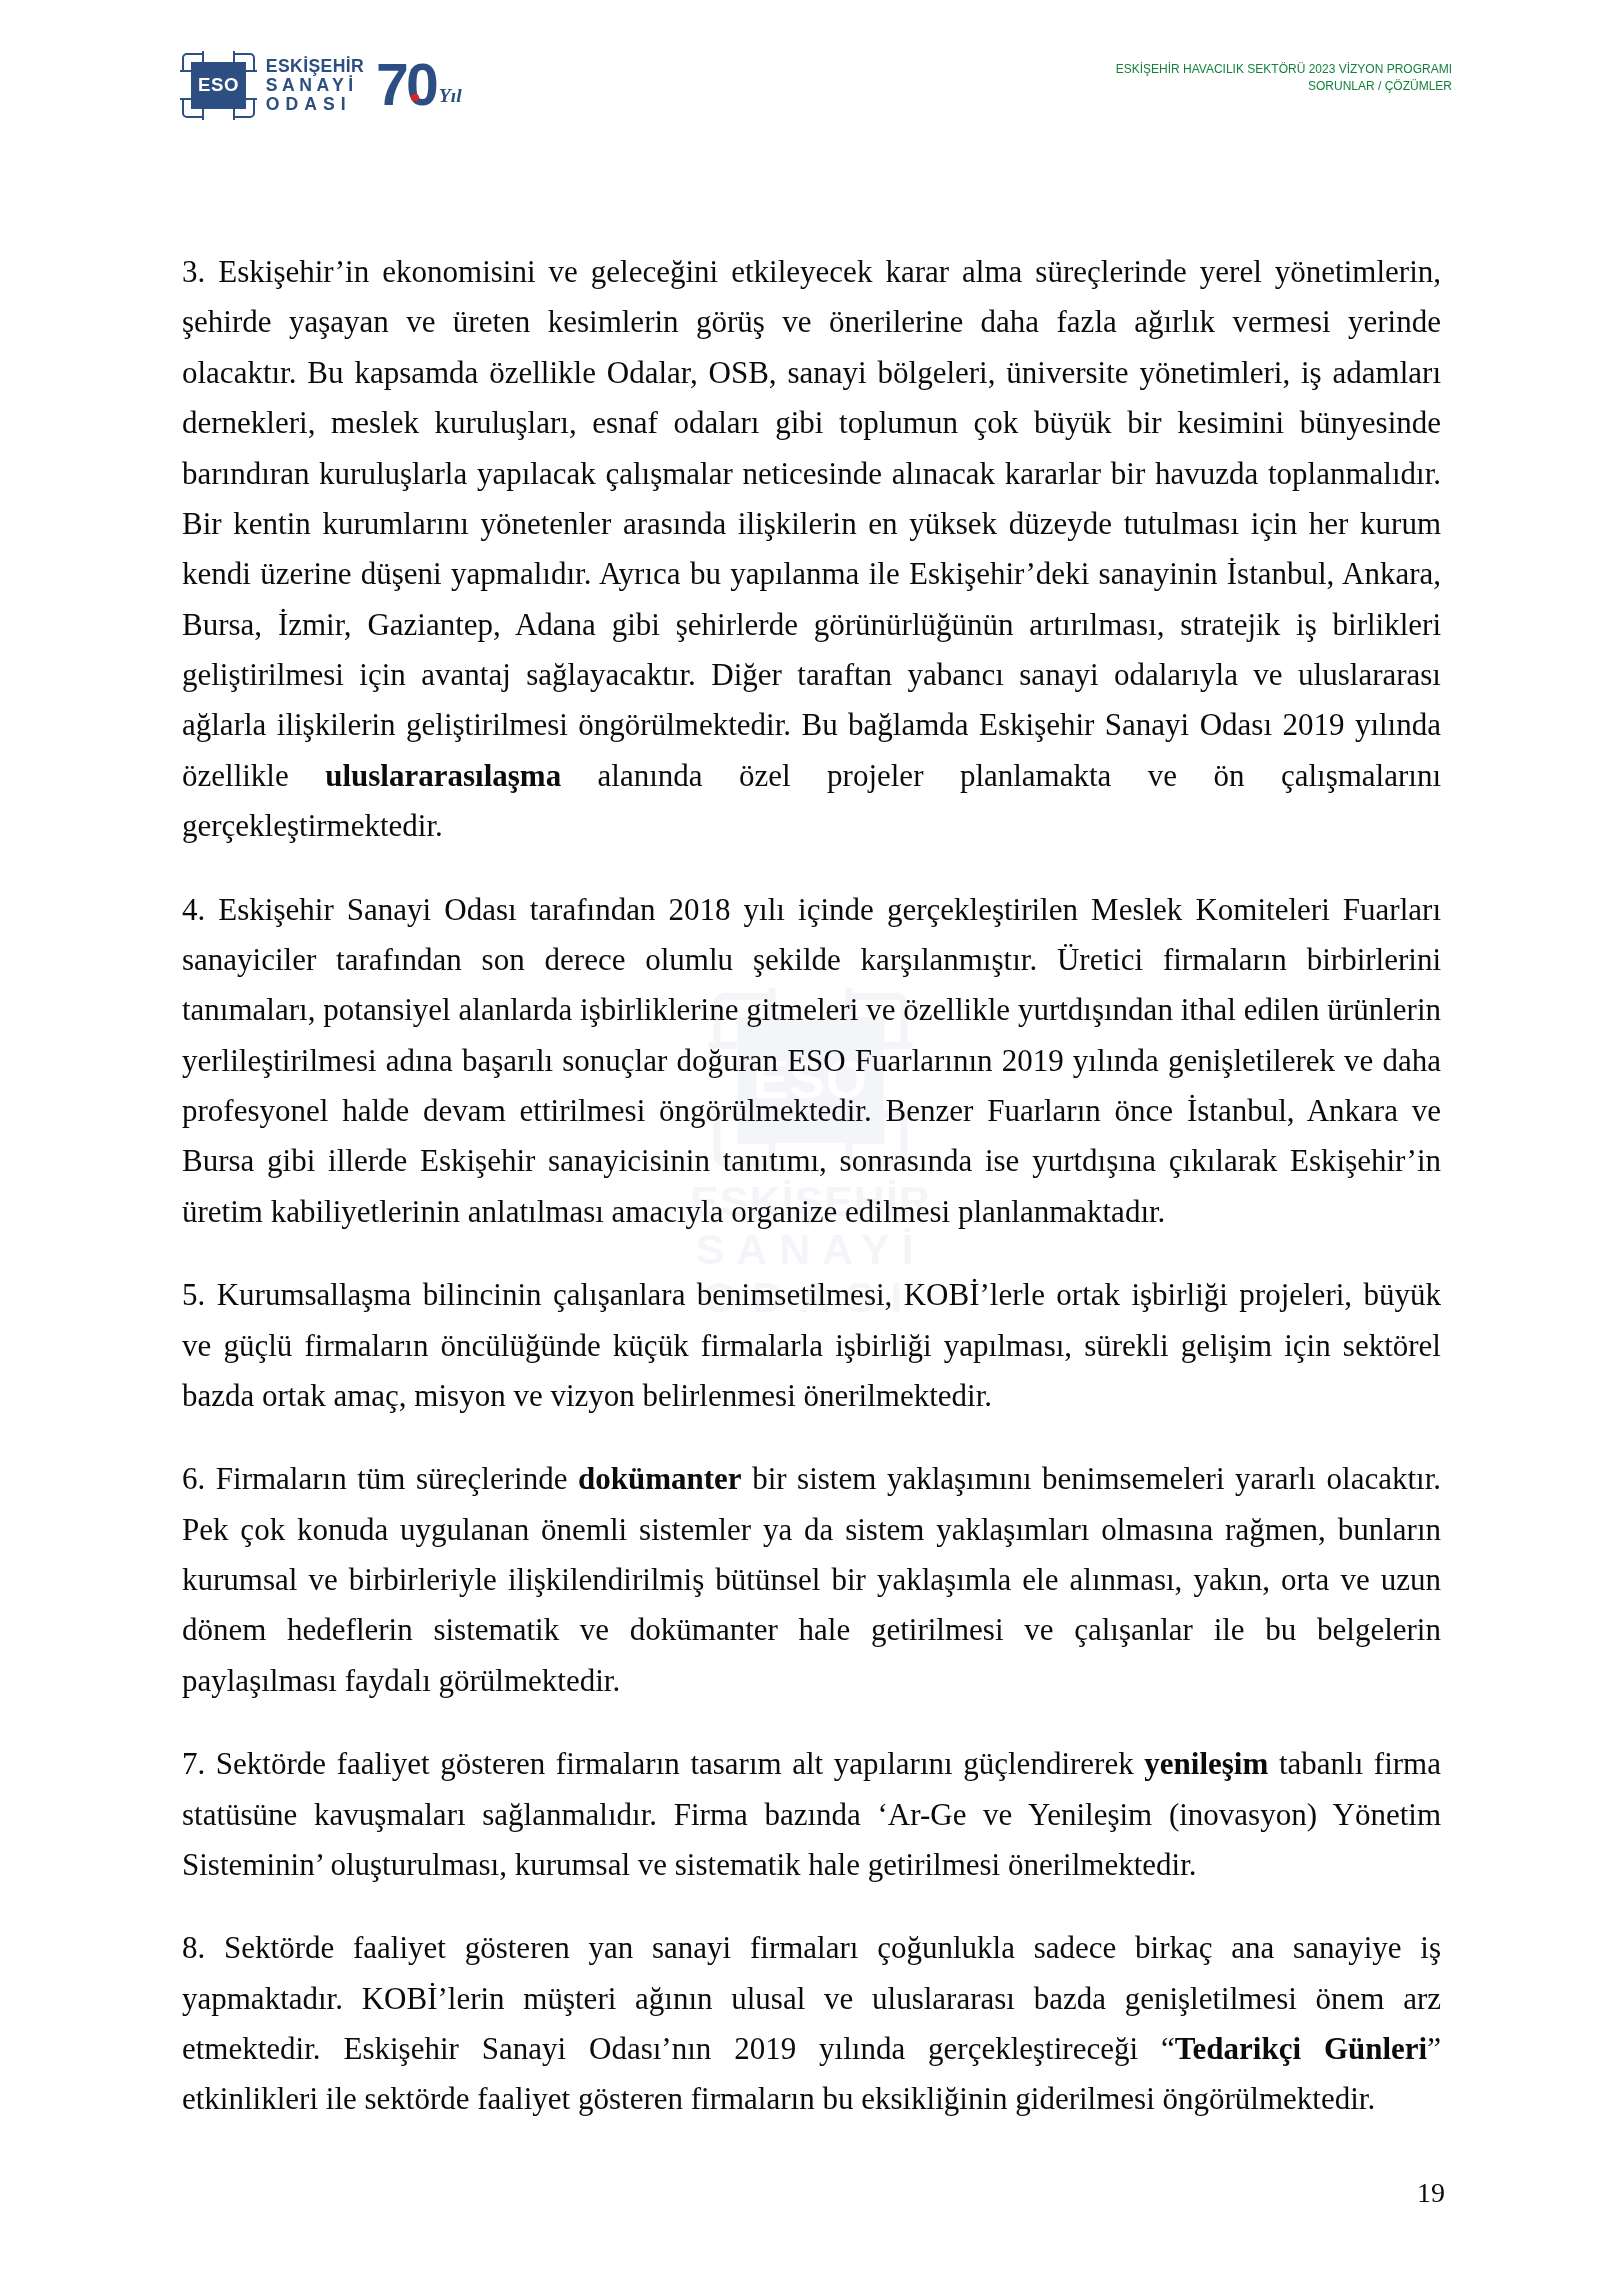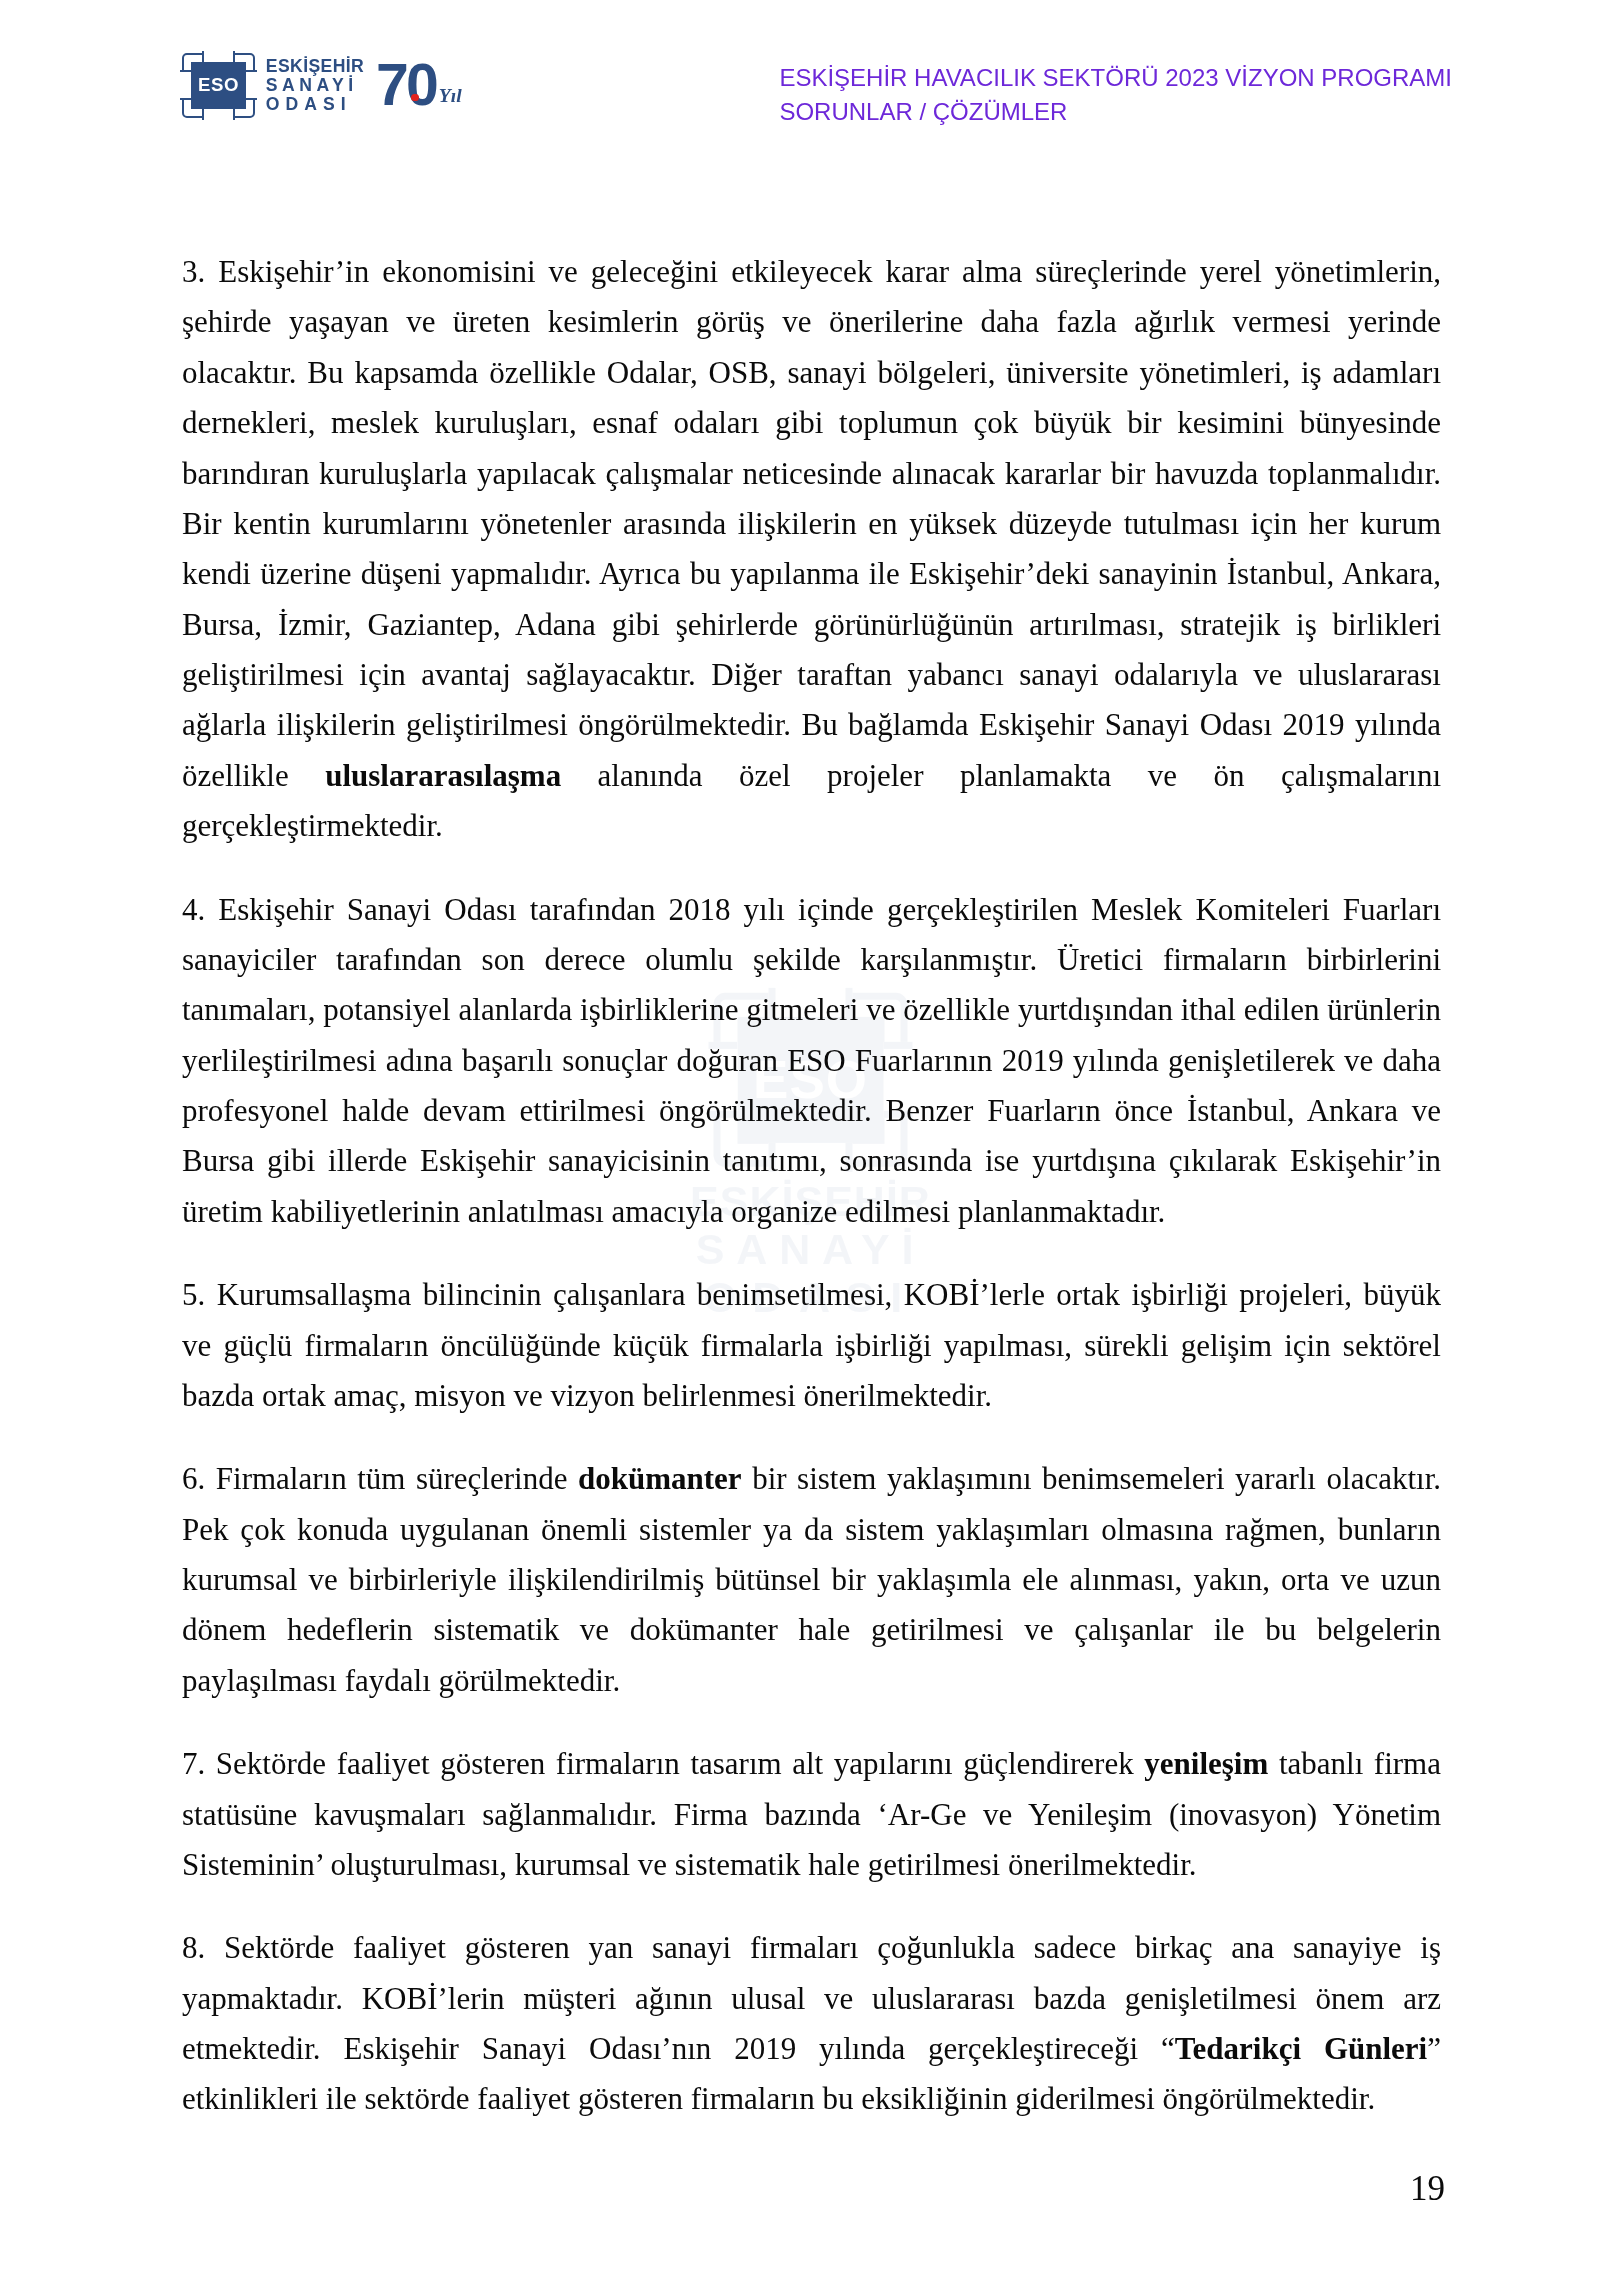--- a/index.html
+++ b/index.html
@@ -140,24 +140,24 @@
     color: #2d4e82;
     font-family: "Liberation Serif", serif;
     font-style: italic;
     font-size: 19.6px;
     margin-left: 2.9px;
     margin-bottom: 2.9px;
     font-weight: bold;
   }
 
   .header-title {
-    text-align: left;
-    font-family: "Liberation Sans", sans-serif;
-    font-size: 24px;
-    color: #6d28d9;
+    text-align: right;
+    font-family: "Liberation Sans", sans-serif;
+    font-size: 12px;
+    color: #15803d;
     line-height: 1.45;
     margin-top: 13.7px;
     white-space: nowrap;
   }
 
   
   .watermark {
     position: absolute;
     left: 50%;
     top: 1157px;
@@ -239,21 +239,21 @@
     color: #0b0b0b;
     hyphens: none;
   }
   p.para:last-of-type { margin-bottom: 0; }
   b { font-weight: bold; }
 
   .page-number {
     position: absolute;
     right: 176px;
     bottom: 84px;
-    font-size: 35px;
+    font-size: 28px;
     color: #0b0b0b;
     z-index: 2;
     text-align: right;
   }
 </style>
 </head>
 <body>
 
 <div class="page">
 

